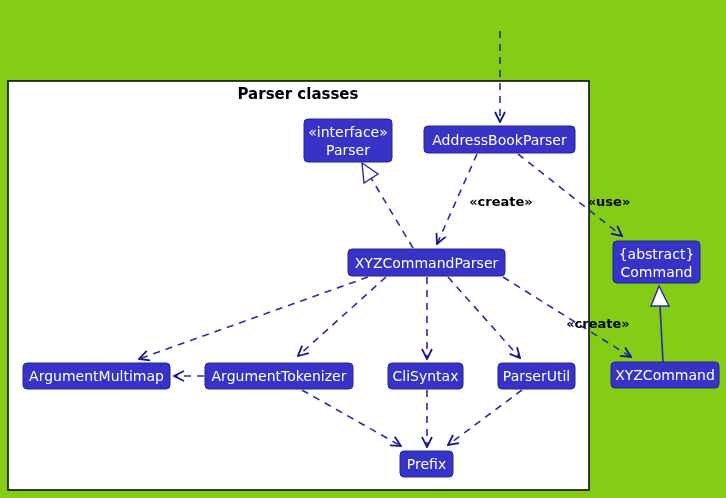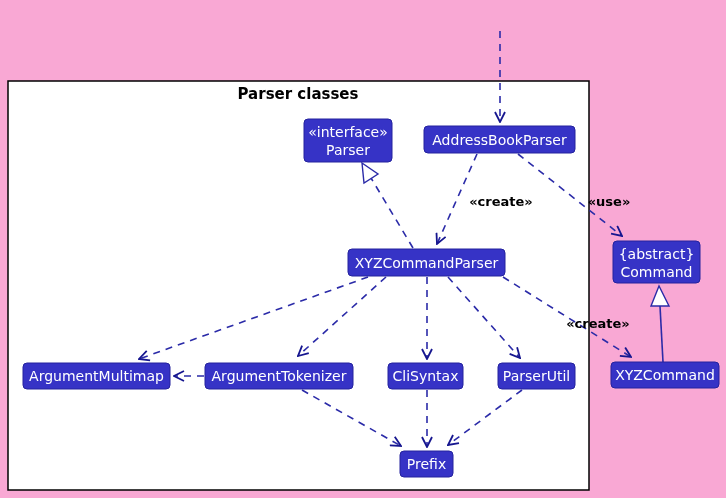--- a/index.html
+++ b/index.html
@@ -5,21 +5,21 @@
   html, body {
     margin: 0;
     padding: 0;
     background: #ffffff;
     font-family: "DejaVu Sans", "Liberation Sans", sans-serif;
   }
   #stage {
     position: relative;
     width: 726px;
     height: 498px;
-    background: #f9a8d4;
+    background: #84cc16;
     overflow: hidden;
   }
   svg { display: block; }
   .frame-rect {
     fill: #ffffff;
     stroke: #000000;
     stroke-width: 1.5;
   }
   .frame-title {
     font-size: 15px;

